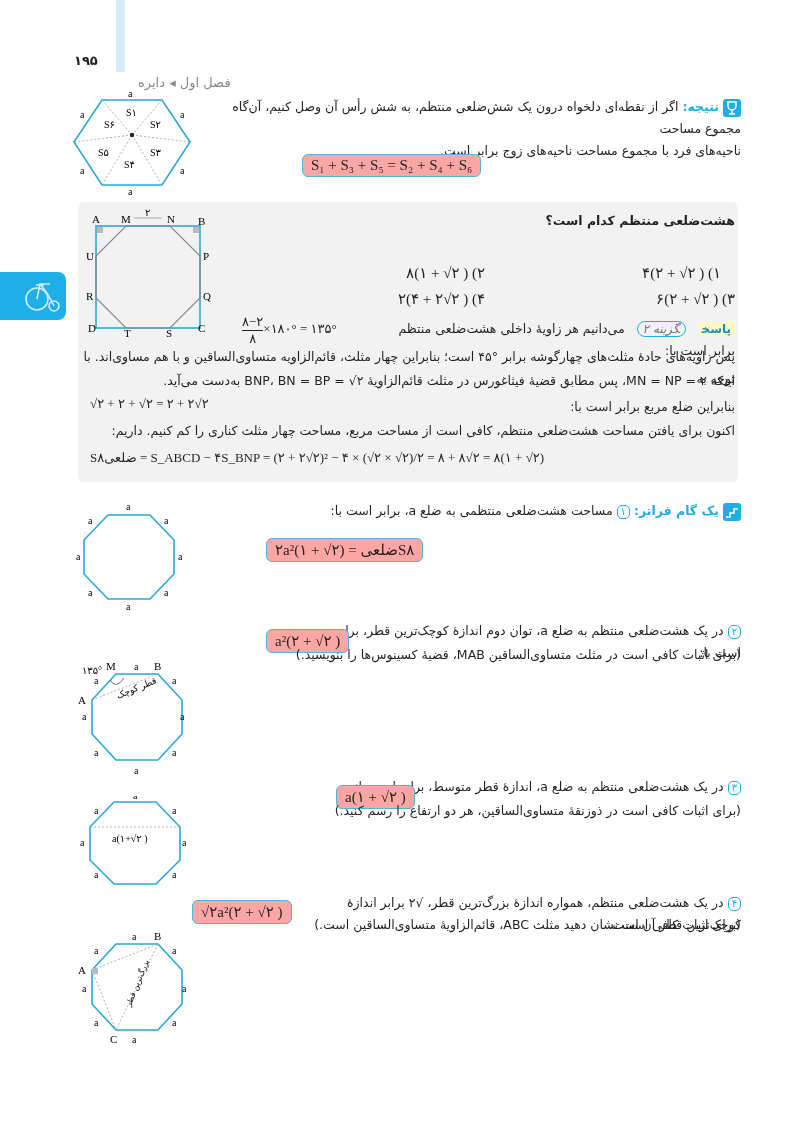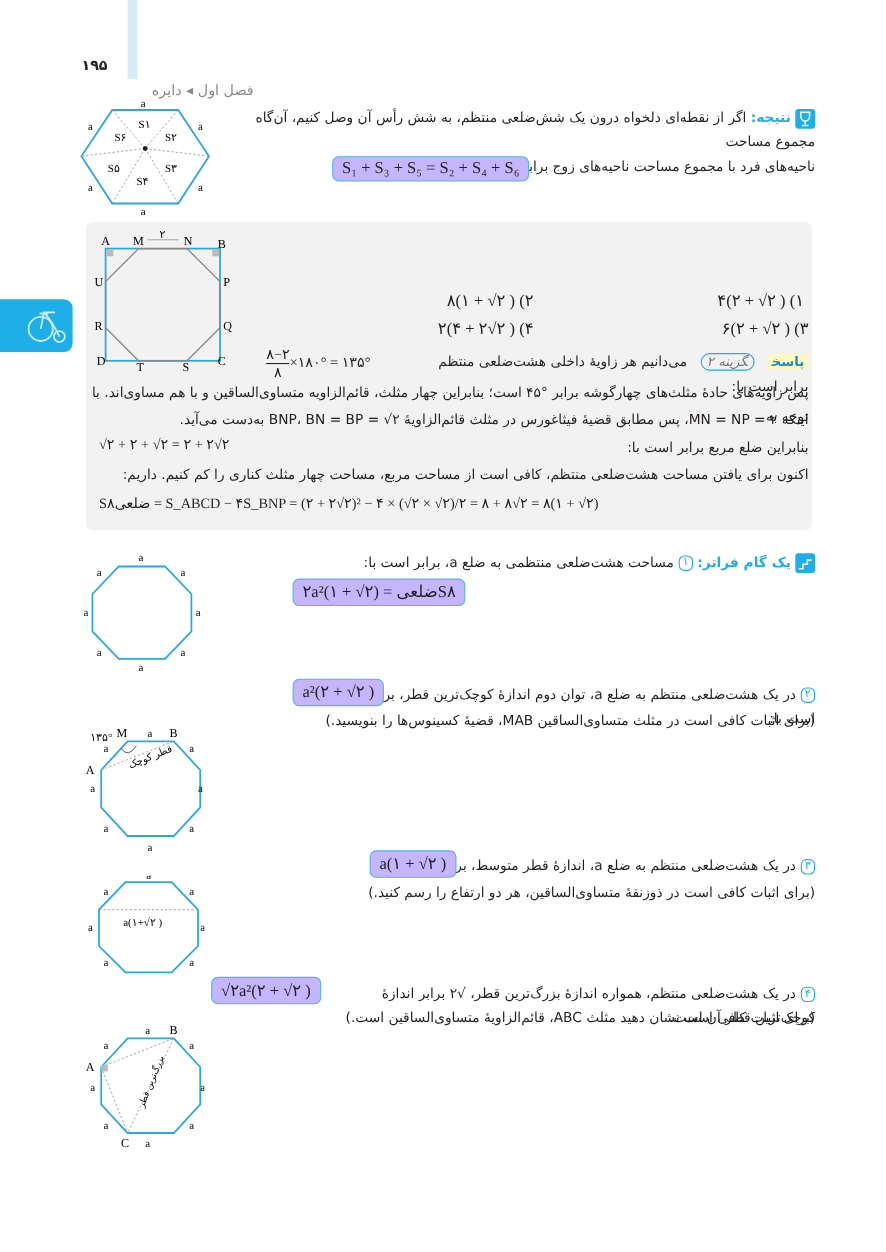--- a/index.html
+++ b/index.html
@@ -7,21 +7,21 @@
          font-family:"DejaVu Sans", sans-serif; color:#231f20; }
   .abs { position:absolute; }
   .rtl { direction:rtl; text-align:right; }
   .blue-bar { left:116px; top:0; width:9px; height:72px; background:#d6ecfb; }
   .page-num { left:74px; top:53px; font-size:13px; font-weight:bold; color:#231f20; }
   .chapter { left:138px; top:53px; font-size:13px; color:#8a8a8a;margin-top:22px; }
   .side-tab { left:0; top:272px; width:66px; height:48px; background:#1eaee8; border-radius:0 8px 8px 0; }
   .text { font-size:12.5px; line-height:22px; }
   .badge-icon { display:inline-block; width:18px; height:18px; background:#1eaee8; border-radius:3px; vertical-align:middle; margin-left:4px; position:relative; }
   .blue-label { color:#1eaee8; font-weight:bold; }
-  .formula-box { border:1.3px solid #4fb5dd; border-radius:6px; padding:2px 8px; background:#c4b5fd; font-family:"Liberation Serif", serif; font-size:15px; display:inline-block; white-space:nowrap; }
+  .formula-box { border:1.3px solid #4fb5dd; border-radius:6px; padding:2px 8px; background:#fca5a5; font-family:"Liberation Serif", serif; font-size:15px; display:inline-block; white-space:nowrap;margin-top:12px; }
   .test-box { left:78px; top:202px; width:660px; height:280px; background:#f2f2f3; border-radius:6px; }
   .num-circle { display:inline-block; border:1.2px solid #1eaee8; color:#1eaee8; border-radius:5px; font-size:10px; line-height:12px; padding:0 3px; margin-left:4px; vertical-align:middle; }
   .answer-label { background:#fef9c3; color:#1a8ec4; font-weight:bold; padding:0 4px; font-size:12px; }
   .gozine { border:1.2px solid #1eaee8; border-radius:8px; color:#737373; padding:0 5px; font-size:12px; margin:0 12px;font-style:italic; }
   .math { font-family:"Liberation Serif", serif; font-size:15px; white-space:nowrap; direction:ltr; }
   svg text { font-family:"Liberation Serif", serif; }
 </style>
 </head>
 <body>
 
@@ -92,23 +92,24 @@
   <text x="117" y="54" font-size="11">P</text>
   <text x="0" y="94" font-size="11">R</text>
   <text x="117" y="94" font-size="11">Q</text>
   <text x="2" y="126" font-size="11">D</text>
   <text x="38" y="131" font-size="11">T</text>
   <text x="80" y="131" font-size="11">S</text>
   <text x="112" y="126" font-size="11">C</text>
 </svg>
 
 <div class="abs rtl" style="right:70px; top:210px; width:500px; font-size:12.5px; font-weight:bold; line-height:22px;">
-</div>
-
-<div class="abs rtl math" style="right:74px; top:264px; direction:rtl;"><span>۱)</span> <span style="direction:ltr; unicode-bidi:embed;">۴(۲ + √۲ )</span></div>
+  <div>هشت‌ضلعی منتظم کدام است؟</div>
+</div>
+
+<div class="abs rtl math" style="right:84px; top:264px; direction:rtl;"><span>۱)</span> <span style="direction:ltr; unicode-bidi:embed;">۴(۲ + √۲ )</span></div>
 <div class="abs rtl math" style="right:320px; top:264px; direction:rtl;"><span>۲)</span> <span style="direction:ltr; unicode-bidi:embed;">۸(۱ + √۲ )</span></div>
 <div class="abs rtl math" style="right:70px; top:290px; direction:rtl;"><span>۳)</span> <span style="direction:ltr; unicode-bidi:embed;">۶(۲ + √۲ )</span></div>
 <div class="abs rtl math" style="right:320px; top:290px; direction:rtl;"><span>۴)</span> <span style="direction:ltr; unicode-bidi:embed;">۲(۴ + ۲√۲ )</span></div>
 
 <div class="abs rtl text" style="right:70px; top:318px; width:360px;">
   <span class="answer-label">پاسخ</span><span class="gozine">گزینه ۲</span><span>می‌دانیم هر زاویهٔ داخلی هشت‌ضلعی منتظم برابر است با:</span>
 </div>
 <div class="abs math" style="left:242px; top:314px; font-size:13px;">
   <span style="display:inline-block; text-align:center; vertical-align:middle;"><span style="display:block; border-bottom:1px solid #222;">۸−۲</span><span style="display:block;">۸</span></span><span>×۱۸۰° = ۱۳۵°</span>
 </div>

